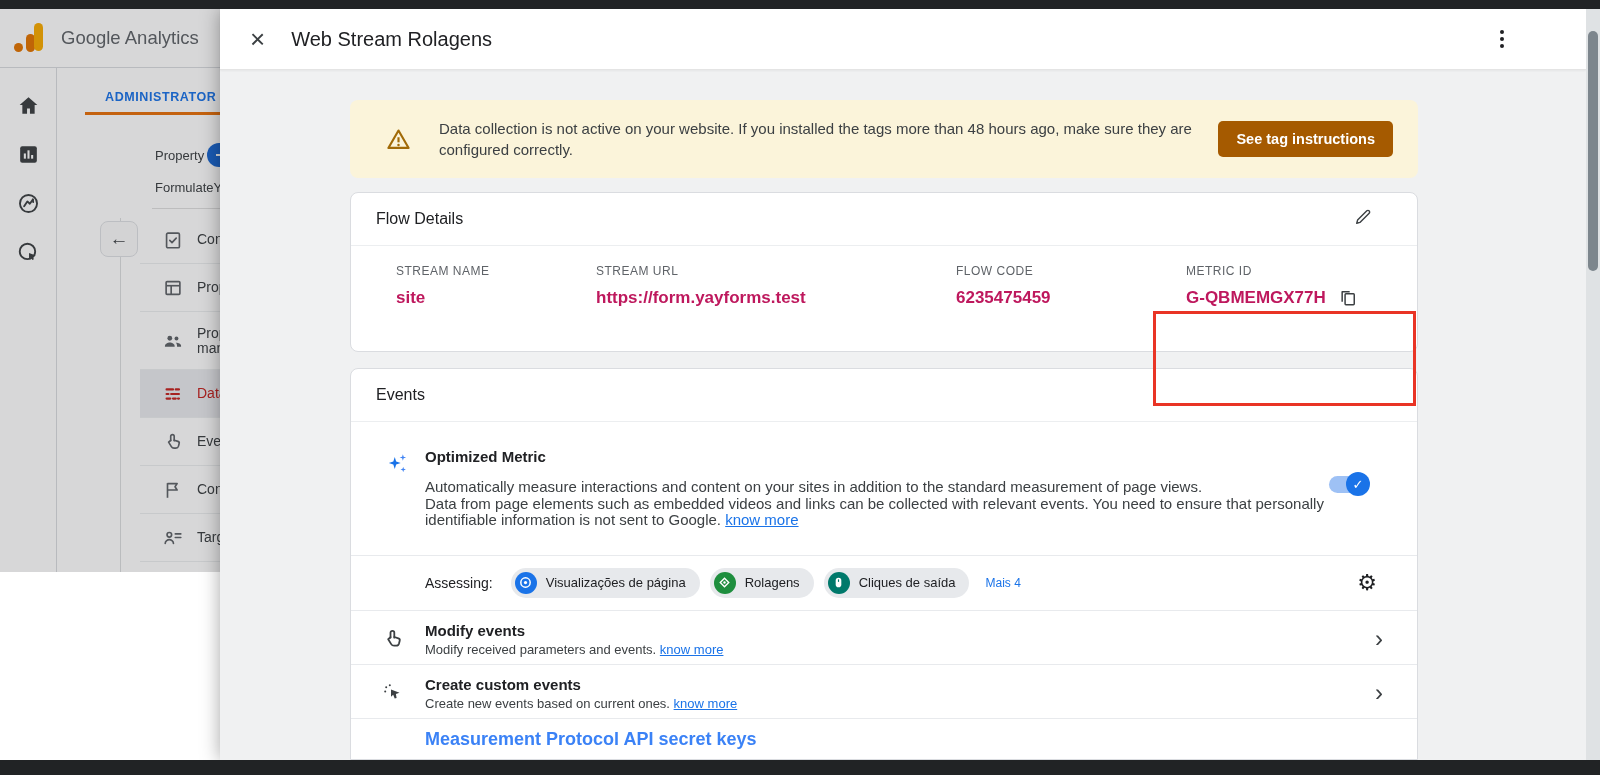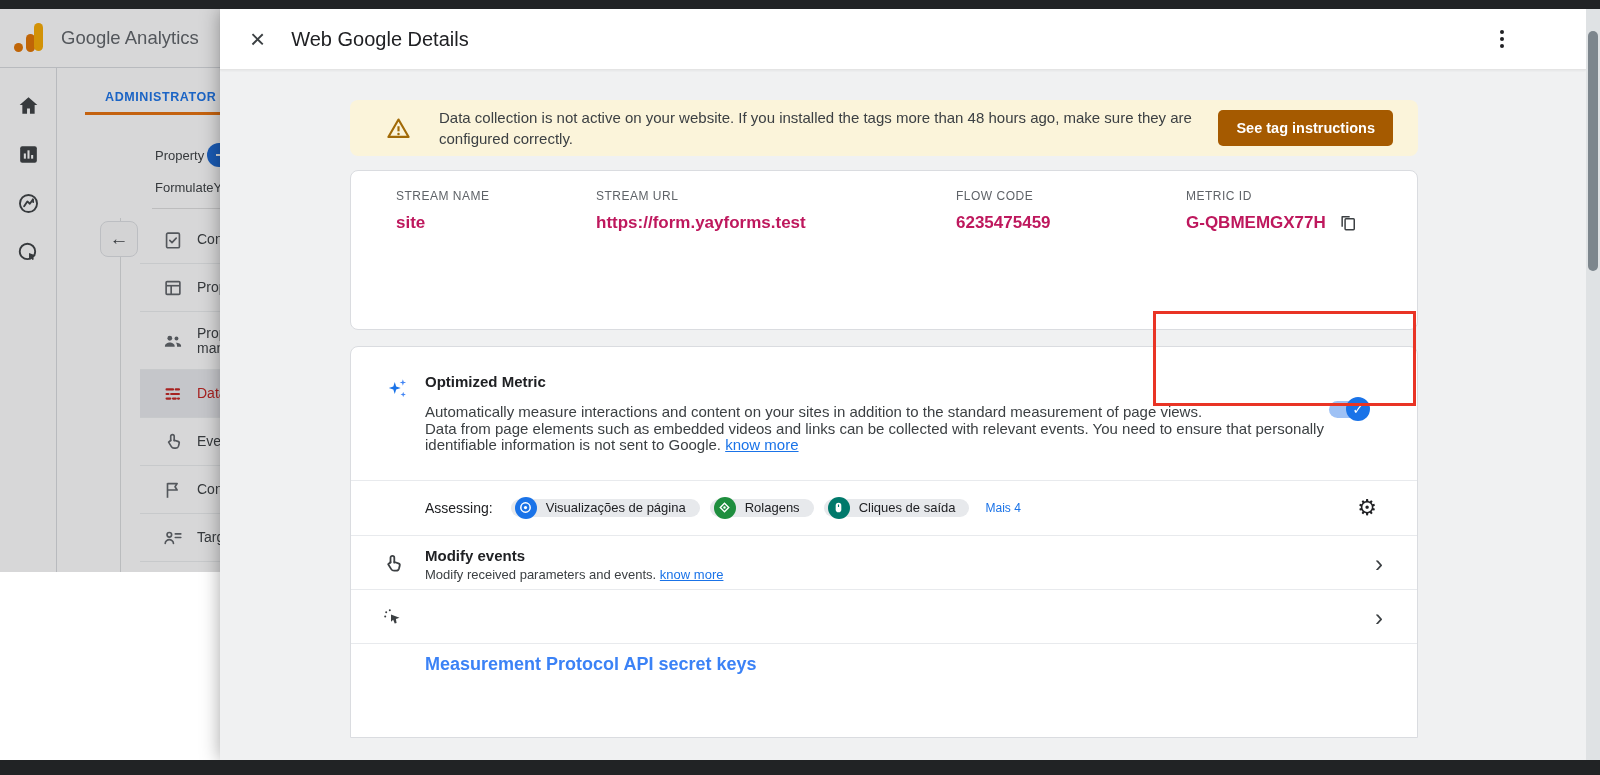--- a/index.html
+++ b/index.html
@@ -49,21 +49,21 @@
   .modal { position:absolute; left:220px; top:9px; width:1366px; height:751px; background:#f0f1f2; z-index:20; box-shadow:0 0 18px rgba(0,0,0,0.35); }
   .m-header { position:absolute; left:0; top:0; width:100%; height:61px; background:#fff; border-bottom:1px solid #e4e4e4; display:flex; align-items:center; box-shadow:0 1px 2px rgba(0,0,0,0.05); }
   .m-close { margin-left:30px; font-size:26px; color:#3c4043; line-height:26px; cursor:pointer; }
   .m-title { margin-left:26px; font-size:20px; font-weight:500; color:#202124; }
   .m-kebab { margin-left:auto; margin-right:78px; display:flex; flex-direction:column; gap:3px; cursor:pointer; padding:4px; }
   .m-kebab i { width:4px; height:4px; border-radius:50%; background:#202124; }
 
   .m-body { position:absolute; left:0; top:61px; width:100%; height:690px; }
   .content { position:absolute; left:130px; top:0; width:1068px; }
 
-  .banner { margin-top:30px; height:56px; background:#fbf4da; border-radius:8px; display:flex; align-items:center; }
+  .banner { margin-top:30px; height:78px; background:#fbf4da; border-radius:8px; display:flex; align-items:center; }
   .warn-icon { width:27px; height:27px; margin-left:35px; flex:none; }
   .banner-text { margin-left:27px; width:755px; font-size:15px; line-height:21.5px; color:#3c4043; }
   .tag-btn { margin-left:auto; margin-right:25px; background:#a55a00; color:#fff; font-size:14.5px; font-weight:bold; border:none; border-radius:5px; padding:10px 18px; white-space:nowrap; cursor:pointer; font-family:"Liberation Sans", sans-serif; }
 
   .card { background:#fff; border:1px solid #dadce0; border-radius:8px; }
   .card-header { height:53px; display:flex; align-items:center; padding:0 44px 0 25px; border-bottom:1px solid #eceef0; }
   .card-title { font-size:16px; color:#202124; flex:1; }
 
   .flow-card { margin-top:14px; height:160px; }
   .fields { position:relative; height:105px; }
@@ -81,21 +81,21 @@
   .opt-text { flex:1; }
   .opt-title { font-size:15px; font-weight:bold; color:#202124; }
   .opt-desc { margin-top:14px; font-size:15px; line-height:16.5px; color:#3c4043; max-width:912px; }
   .link { color:#1a73e8; text-decoration:underline; cursor:pointer; }
   .toggle-col { margin-left:auto; margin-top:28px; width:44px; flex:none; }
   .toggle { position:relative; width:38px; height:17px; border-radius:9px; background:#9ec1f5; }
   .toggle .knob { position:absolute; right:-3px; top:-4px; width:24px; height:24px; border-radius:50%; background:#1a73e8; color:#fff; font-size:13px; display:flex; align-items:center; justify-content:center; }
   .assess { height:55px; display:flex; align-items:center; padding:0 40px 0 74px; margin-top:26px; border-top:1px solid #e8eaed; }
   .assess-label { font-size:14px; color:#202124; margin-right:18px; }
   .chips { display:flex; gap:10px; align-items:center; }
-  .chip { height:18px; border-radius:15px; background:#e7e9ec; display:flex; align-items:center; padding:0 14px 0 4px; gap:9px; cursor:pointer; }
+  .chip { height:30px; border-radius:15px; background:#e7e9ec; display:flex; align-items:center; padding:0 14px 0 4px; gap:9px; cursor:pointer; }
   .chip-ic { width:22px; height:22px; border-radius:50%; display:flex; align-items:center; justify-content:center; flex:none; }
   .chip-label { font-size:13px; color:#202124; white-space:nowrap; }
   .more-link { margin-left:16px; font-size:12px; color:#1a73e8; cursor:pointer; }
   .assess-gear { margin-left:auto; font-size:22px; color:#202124; cursor:pointer; }
 
   .ev-row { height:54px; display:flex; align-items:center; padding:4px 34px 0 30px; border-top:1px solid #e8eaed; }
   .ev-ic { width:24px; height:24px; color:#3c4043; flex:none; }
   .ev-txt { margin-left:20px; }
   .ev-title { font-size:15px; font-weight:bold; color:#202124; }
   .ev-desc { margin-top:3px; font-size:13px; color:#3c4043; }
@@ -275,21 +275,21 @@
           <span class="menu-label">Data</span>
         </li>
       </ul>
     </div>
     <div class="scrim"></div>
   </div>
 
   <div class="modal">
     <div class="m-header">
       <span class="m-close">×</span>
-      <span class="m-title">Web Google Details</span>
+      <span class="m-title">Web Stream Rolagens</span>
       <span class="m-kebab">
           <i></i>
           <i></i>
           <i></i>
         </span>
     </div>
 
     <div class="m-body">
       <div class="content">
 
@@ -299,20 +299,28 @@
                 <path d="M12 4L21 19.5H3z" stroke="#a16a07" stroke-width="1.9" stroke-linejoin="round"></path>
                 <line x1="12" y1="10" x2="12" y2="14.5" stroke="#a16a07" stroke-width="1.9"></line>
                 <circle cx="12" cy="16.9" r="1.1" fill="#a16a07"></circle>
               </svg>
           </span>
           <span class="banner-text">Data collection is not active on your website. If you installed the tags more than 48 hours ago, make sure they are configured correctly.</span>
           <button class="tag-btn">See tag instructions</button>
         </div>
 
         <div class="card flow-card">
+          <div class="card-header">
+            <span class="card-title">Flow Details</span>
+            <span>
+              <svg viewBox="0 0 24 24" width="20" height="20" fill="none" stroke="#3c4043" stroke-width="1.7" stroke-linejoin="round">
+                  <path d="M4.5 19.5l1-3.8L16.6 4.6a1.9 1.9 0 0 1 2.7 0l.1.1a1.9 1.9 0 0 1 0 2.7L8.3 18.5z"></path>
+                </svg>
+            </span>
+          </div>
           <div class="fields">
             <div class="field" style="left:25px;margin-left:20px;">
               <div class="f-label">STREAM NAME</div>
               <div class="f-value">site</div>
             </div>
             <div class="field" style="left:245px;">
               <div class="f-label">STREAM URL</div>
               <div class="f-value">https://form.yayforms.test</div>
             </div>
             <div class="field" style="left:605px;">
@@ -328,20 +336,23 @@
                       <rect x="8.5" y="7" width="11" height="13" rx="1"></rect>
                       <path d="M5 16.5V4.5h9"></path>
                     </svg>
                 </span>
               </div>
             </div>
           </div>
         </div>
 
         <div class="card events-card">
+          <div class="card-header">
+            <span class="card-title">Events</span>
+          </div>
 
           <div class="opt">
             <span class="spark">
               <svg viewBox="0 0 24 24" width="26" height="26">
                   <path d="M9 6.5l1.3 4.2 4.2 1.3-4.2 1.3L9 17.5l-1.3-4.2-4.2-1.3 4.2-1.3z" fill="#1a73e8"></path>
                   <path d="M16.5 4l.7 2.3 2.3.7-2.3.7-.7 2.3-.7-2.3-2.3-.7 2.3-.7z" fill="#4285f4"></path>
                   <path d="M16.8 15.5l.6 1.9 1.9.6-1.9.6-.6 1.9-.6-1.9-1.9-.6 1.9-.6z" fill="#4285f4"></path>
                 </svg>
             </span>
             <div class="opt-text">
@@ -412,20 +423,24 @@
 
           <div class="ev-row">
             <span class="ev-ic">
               <svg viewBox="0 0 24 24" width="24" height="24">
                   <path d="M10 8.5l8.5 3.2-3.6 1.4.7 3.8-1.9.7-1.5-3.8-2.2 2z" fill="#3c4043"></path>
                   <circle cx="5.2" cy="6.2" r="1" fill="#3c4043"></circle>
                   <circle cx="8.8" cy="4.2" r="1" fill="#3c4043"></circle>
                   <circle cx="4.2" cy="10.5" r="1" fill="#3c4043"></circle>
                 </svg>
             </span>
+            <span class="ev-txt">
+              <div class="ev-title">Create custom events</div>
+              <div class="ev-desc"><span>Create new events based on current ones.</span> <span class="link">know more</span></div>
+            </span>
             <span class="chev">›</span>
           </div>
 
           <div class="partial-row">
             <div class="partial-title">Measurement Protocol API secret keys</div>
           </div>
         </div>
 
       </div>
       <div class="red-box"></div>

